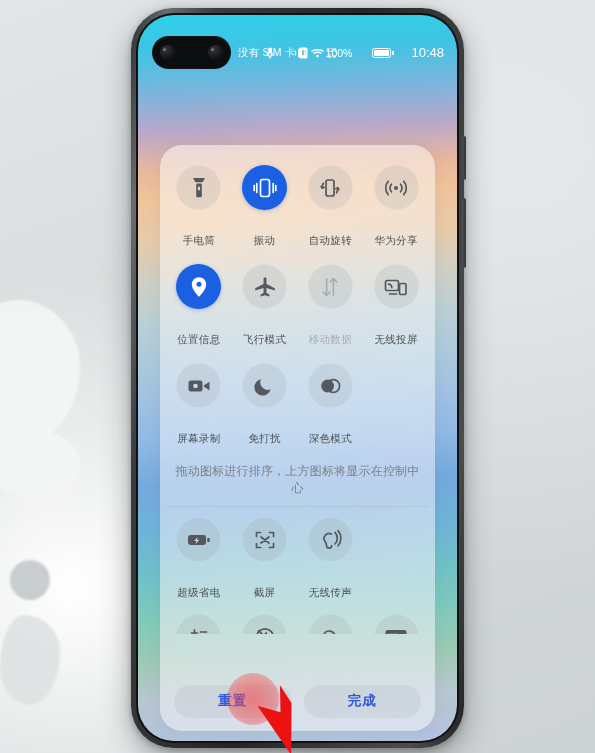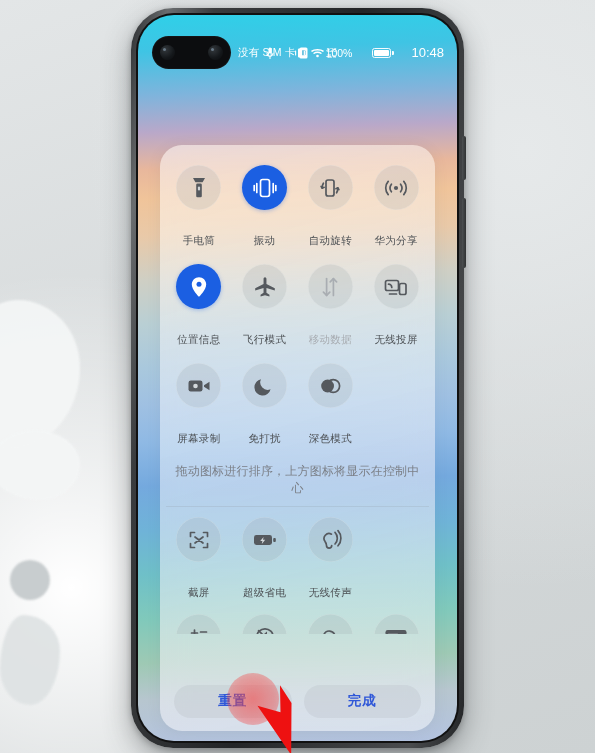--- a/index.html
+++ b/index.html
@@ -386,37 +386,37 @@
               <span class="label">深色模式</span>
             </div>
           </div>
 
           <div class="hint">拖动图标进行排序，上方图标将显示在控制中心</div>
 
           <div class="grid divider-top">
 
             <div class="tile">
               <span class="bubble">
-                <svg width="24" height="22" viewBox="0 0 24 22">
-                    <path class="glyph" d="M3.5 3.5v4M3.5 3.5h4M20.5 3.5v4M20.5 3.5h-4M3.5 18.5v-4M3.5 18.5h4M20.5 18.5v-4M20.5 18.5h-4"></path>
-                    <path class="glyph" d="M8 8l8 6M16 8l-8 6"></path>
-                  </svg>
-              </span>
-              <span class="label">截屏</span>
-            </div>
-
-            <div class="tile">
-              <span class="bubble">
                 <svg width="26" height="18" viewBox="0 0 26 18">
                     <rect class="glyph-f" x="2" y="4" width="18" height="10" rx="2.4"></rect>
                     <path d="M11.6 5.9l-3.4 4.2h2.2l-.6 2.9 3.4-4.3h-2.2z" fill="#d4d8db"></path>
                     <rect class="glyph-f" x="21.2" y="7" width="2.6" height="4" rx="1"></rect>
                   </svg>
               </span>
               <span class="label">超级省电</span>
+            </div>
+
+            <div class="tile">
+              <span class="bubble">
+                <svg width="24" height="22" viewBox="0 0 24 22">
+                    <path class="glyph" d="M3.5 3.5v4M3.5 3.5h4M20.5 3.5v4M20.5 3.5h-4M3.5 18.5v-4M3.5 18.5h4M20.5 18.5v-4M20.5 18.5h-4"></path>
+                    <path class="glyph" d="M8 8l8 6M16 8l-8 6"></path>
+                  </svg>
+              </span>
+              <span class="label">截屏</span>
             </div>
 
 
             <div class="tile">
               <span class="bubble">
                 <svg width="24" height="24" viewBox="0 0 24 24">
                     <path class="glyph" d="M13.5 6.2a5 5 0 0 0-6.4 7.4c1.2 1.5 1.4 2.3 1.4 4a2.6 2.6 0 0 0 5.2 0"></path>
                     <path class="glyph" d="M17 4.4a8.4 8.4 0 0 1 0 11.6" stroke-width="1.5"></path>
                     <path class="glyph" d="M20 2.6a11.4 11.4 0 0 1 0 15.2" stroke-width="1.4"></path>
                   </svg>

